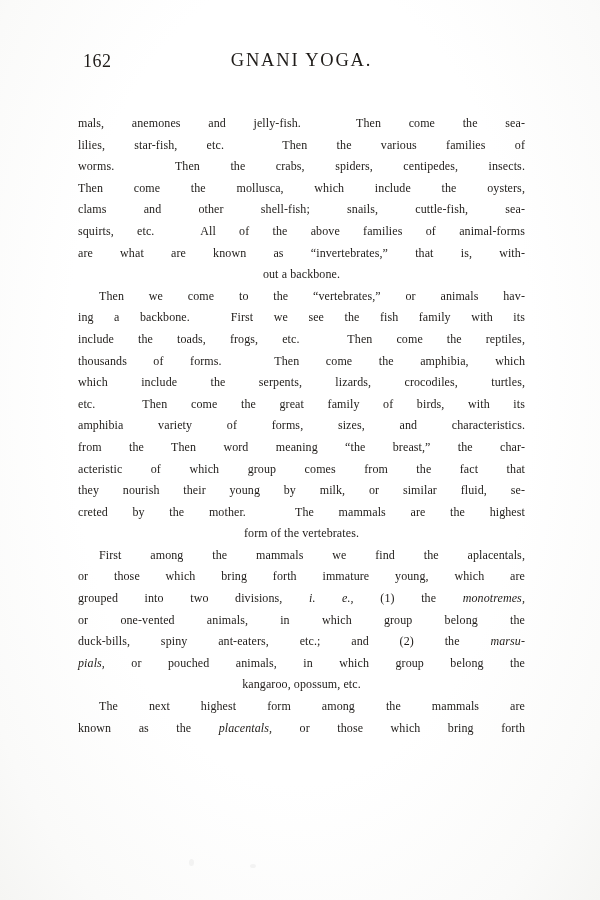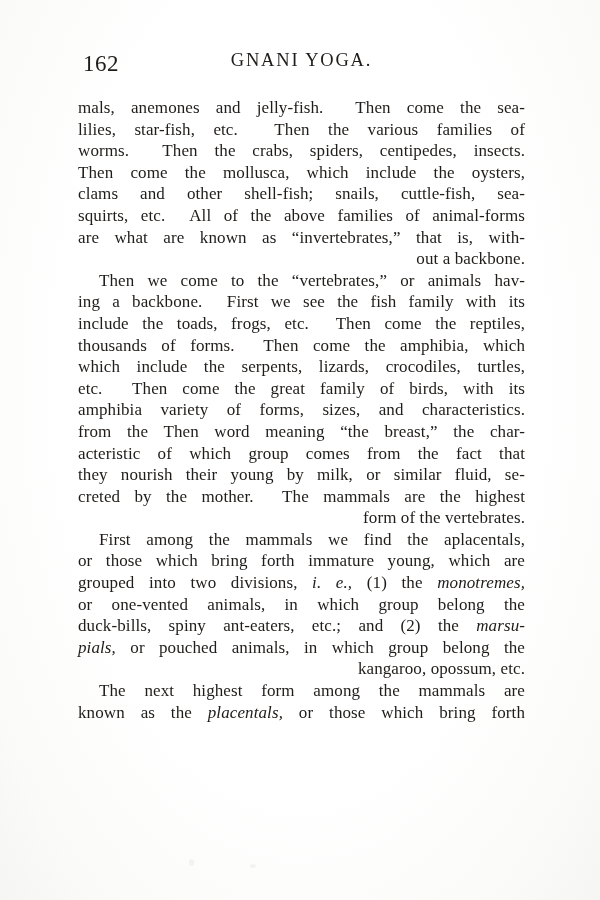--- a/index.html
+++ b/index.html
@@ -23,47 +23,47 @@
     position: absolute;
     top: 51px;
     left: 78px;
     width: 447px;
     height: 22px;
   }
   .page-number {
     position: absolute;
     left: 5px;
     top: 0;
-    font-size: 23px;
+    font-size: 18px;
     letter-spacing: 0.5px;
   }
   .running-title {
     position: absolute;
     left: 0;
     right: 0;
     top: -1px;
     text-align: center;
     font-size: 18.5px;
     letter-spacing: 1.8px;
   }
   .text-block {
     position: absolute;
     left: 78px;
-    top: 97px;
+    top: 113px;
     width: 447px;
-    font-size: 17px;
+    font-size: 12px;
   }
   .paragraph {
     margin: 0;
   }
   .line {
     height: 21.6px;
     line-height: 21.6px;
     white-space: normal;
-    text-align: right;
+    text-align: center;
     letter-spacing: 0.1px;
   }
   .line.justify {
     text-align: justify;
     text-align-last: justify;
   }
   .line.indent {
     padding-left: 21px;
   }
   .italic {

